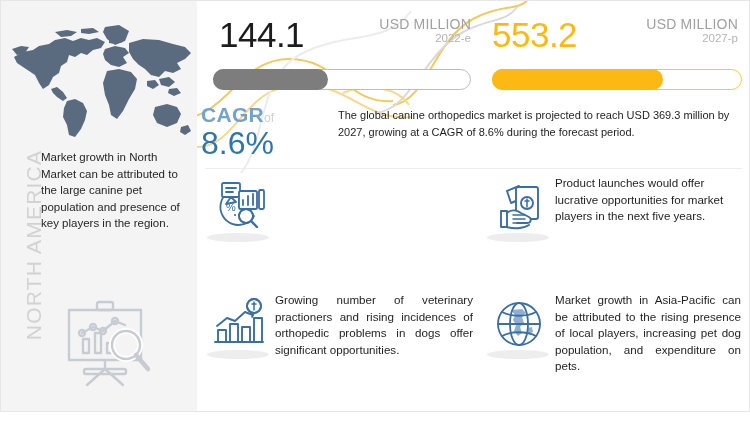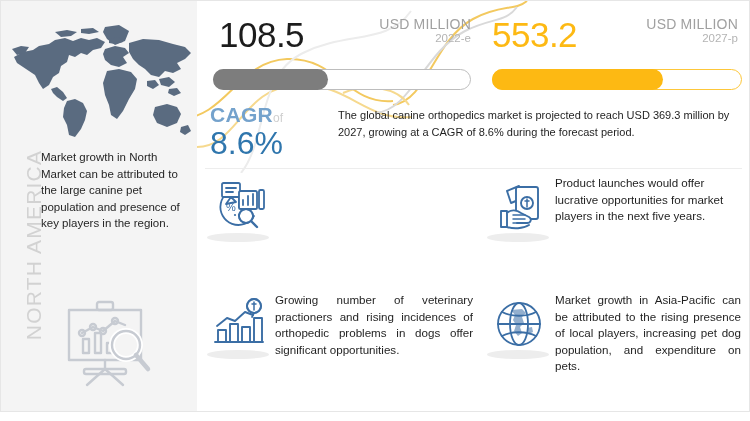--- a/index.html
+++ b/index.html
@@ -86,21 +86,21 @@
   }
   .stat.left .bar{width:258px;border:1px solid #bdbdbd;}
   .stat.right .bar{width:250px;border:1px solid #fdc73a;}
   .bar-fill{
     position:absolute;left:-1px;top:-1px;height:21px;border-radius:11px;
   }
   .stat.left .bar-fill{background:#7d7d7d;}
   .stat.right .bar-fill{background:#fdb913;}
 
   .cagr{
-    position:absolute;left:13px;top:103px;width:135px;
+    position:absolute;left:4px;top:103px;width:135px;
   }
   .cagr .c-top{
     font-size:21px;font-weight:700;color:#74a2cc;letter-spacing:0.3px;
     line-height:22px;
   }
   .cagr .c-of{
     font-size:12px;font-weight:400;color:#cfcfcf;letter-spacing:0;
   }
   .cagr .c-val{
     font-size:32px;color:#2f76ad;line-height:27px;margin-top:1px;
@@ -220,21 +220,21 @@
         <path d="M-20 118 C 30 118, 40 60, 90 58 C 140 56, 150 104, 196 100" stroke="#f3c95f" stroke-width="2"></path>
         <path d="M0 146 C 40 146, 46 86, 100 84 C 152 82, 168 120, 214 116" stroke="#f6d98e" stroke-width="2"></path>
         <path d="M44 172 C 70 140, 60 74, 106 52 C 150 30, 190 44, 214 10" stroke="#ececec" stroke-width="2"></path>
         <path d="M196 104 C 230 100, 236 40, 276 18 C 304 3, 318 10, 330 0" stroke="#f3c95f" stroke-width="2"></path>
         <path d="M178 112 C 214 110, 226 52, 268 30 C 296 16, 308 22, 320 6" stroke="#d9d9d9" stroke-width="2"></path>
         <path d="M146 92 C 170 82, 200 86, 212 104" stroke="#f6d98e" stroke-width="2"></path>
       </svg>
     </div>
 
     <div class="stat left">
-      <div class="stat-value">108.5</div>
+      <div class="stat-value">144.1</div>
       <div class="stat-unit">
         <span class="u1">USD MILLION</span>
         <span class="u2">2022-e</span>
       </div>
       <div class="bar">
         <div class="bar-fill" id="fill-0" style="width: calc(44% + 2px); background: rgb(125, 125, 125);"></div>
       </div>
     </div>
 
     <div class="stat right">

